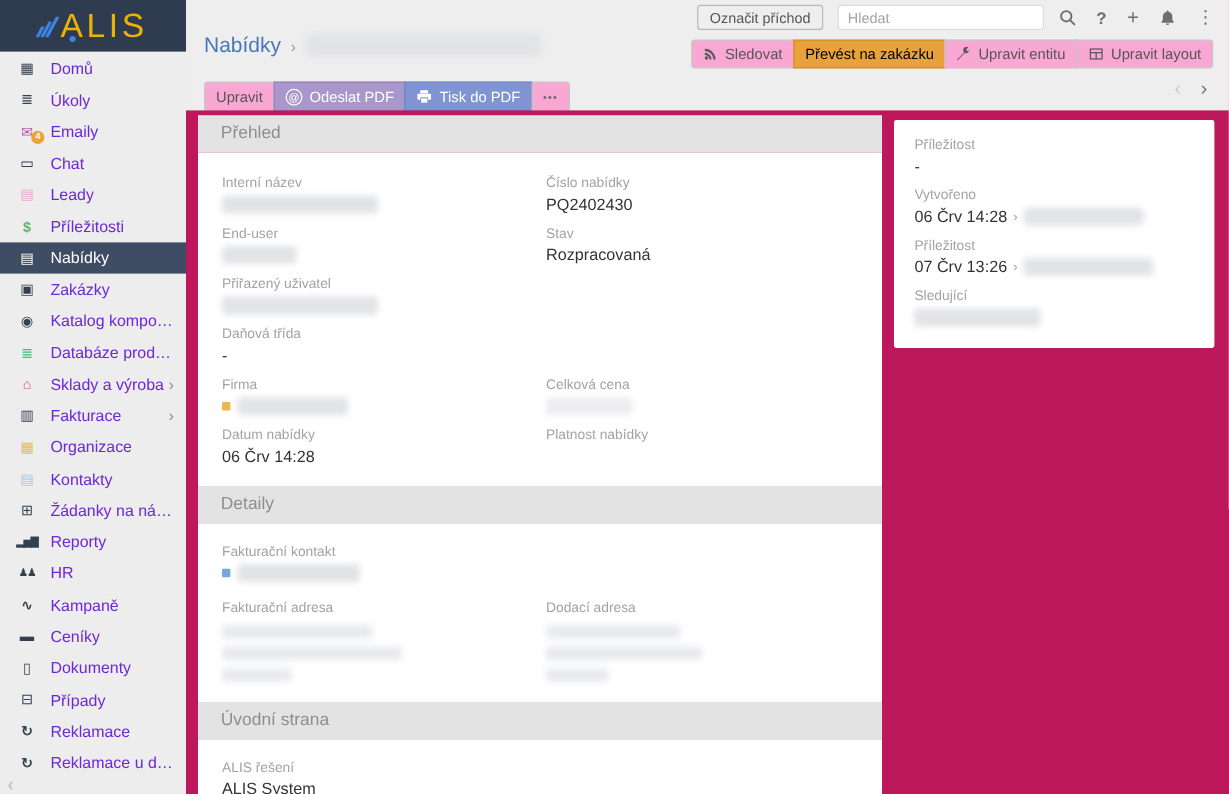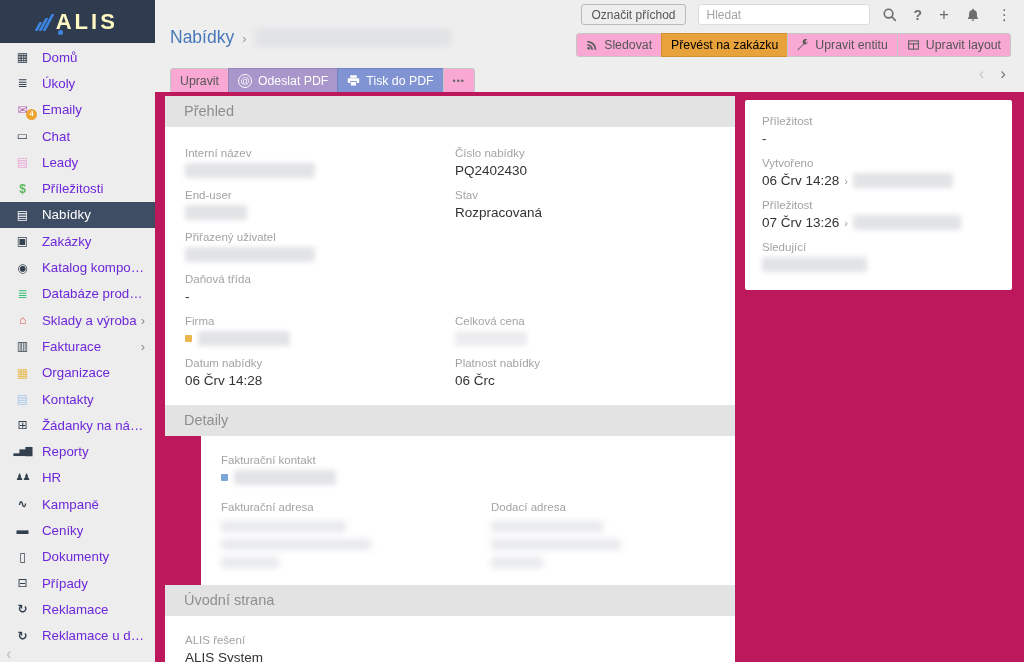--- a/index.html
+++ b/index.html
@@ -5,21 +5,21 @@
   * { box-sizing: border-box; margin: 0; padding: 0; }
   html,body { width:1024px; height:662px; overflow:hidden; }
   body { font-family:"Liberation Sans","DejaVu Sans",sans-serif; background:#eeeeee; position:relative; color:#333; }
 
   
   .sidebar { position:absolute; left:0; top:0; width:155px; height:662px; background:#ededed; z-index:5; }
   .logo { height:43px; background:#2f3b4f; display:flex; align-items:center; justify-content:center; gap:4px; }
   .logo-slashes { display:flex; gap:2.5px; align-items:flex-end; height:18px; margin-right:2px; }
   .logo-slashes i { display:block; width:2.5px; background:#3d85e0; transform:skewX(-28deg); border-radius:1px; }
   .logo-slashes i:nth-child(1){height:9px;} .logo-slashes i:nth-child(2){height:13px;} .logo-slashes i:nth-child(3){height:17px;}
-  .logo-text { color:#fef9c3; font-size:22px; font-weight:bold; letter-spacing:3px; line-height:1; }
+  .logo-text { color:#eab308; font-size:28px; font-weight:normal; letter-spacing:3px; line-height:1; }
   .logo-dot { position:absolute; left:58px; top:30px; width:5px; height:5px; background:#3d85e0; border-radius:50%; }
 
   .menu { padding-top:1px; }
   .mi { display:flex; align-items:center; height:26.3px; padding:0 8px 0 13px; cursor:pointer; }
   .mic { width:19px; min-width:19px; text-align:center; font-size:12px; line-height:1; margin-right:10px; position:relative; }
   .mil { font-size:13.3px; color:#6d28d9; white-space:nowrap; overflow:hidden; text-overflow:ellipsis; }
   .mi.sel { background:#3e4d63; }
   .mi.sel .mil { color:#fff; }
   .sub-arrow { margin-left:auto; color:#8a8a8a; font-size:13px; padding-right:2px; }
   .badge { position:absolute; right:-5px; bottom:-4px; background:#eda431; color:#fff; font-size:7.5px; font-weight:bold;
@@ -77,21 +77,21 @@
   .field { overflow:visible; }
   .flabel { font-size:11.5px; color:#a3a3a3; margin-bottom:4px; }
   .fvalue { font-size:13.5px; color:#333; display:flex; align-items:center; gap:6px; }
   .bullet { width:7px; height:7px; border-radius:1px; display:inline-block; }
   .bullet-orange { background:#ecb64f; }
   .bullet-blue { background:#7aa7d8; }
   .c2r1{grid-column:2;grid-row:1;} .c2r2{grid-column:2;grid-row:2;} .c2r5{grid-column:2;grid-row:5;} .c2r6{grid-column:2;grid-row:6;}
   .c1r1{grid-column:1;grid-row:1;} .c1r2{grid-column:1;grid-row:2;} .c1r3{grid-column:1;grid-row:3;}
   .c1r4{grid-column:1;grid-row:4;} .c1r5{grid-column:1;grid-row:5;} .c1r6{grid-column:1;grid-row:6;}
 
-  .dgrid { display:grid; grid-template-columns:270px 1fr; padding:18px 20px 10px;margin-left:36px; }
+  .dgrid { display:grid; grid-template-columns:270px 1fr; padding:18px 20px 10px; }
   .dgrid .row1 { grid-column:1; margin-bottom:16px; }
   .dgrid .addr1 { grid-column:1; grid-row:2; }
   .dgrid .addr2 { grid-column:2; grid-row:2; }
 
   .igrid { padding:18px 20px 10px; }
   .igrid .field { margin-bottom:18px; }
 
   
   .side-panel { position:absolute; left:590px; top:8px; width:267px; background:#fff; border-radius:2px; padding:15px 17px 16px; }
   .side-panel .field { margin-bottom:11px; }
@@ -351,21 +351,20 @@
           <div class="fvalue">
               <span class="redact" style="width:72px;background:#ededf0;"></span>
             </div>
         </div>
         <div class="field c1r6">
           <div class="flabel">Datum nabídky</div>
           <div class="fvalue">06 Črv 14:28</div>
         </div>
         <div class="field c2r6">
           <div class="flabel">Platnost nabídky</div>
-          <div class="fvalue">06 Črc</div>
         </div>
       </div>
     </div>
 
     <div class="panel">
       <div class="panel-head">Detaily</div>
       <div class="panel-body dgrid">
         <div class="field row1">
           <div class="flabel">Fakturační kontakt</div>
           <div class="fvalue">

